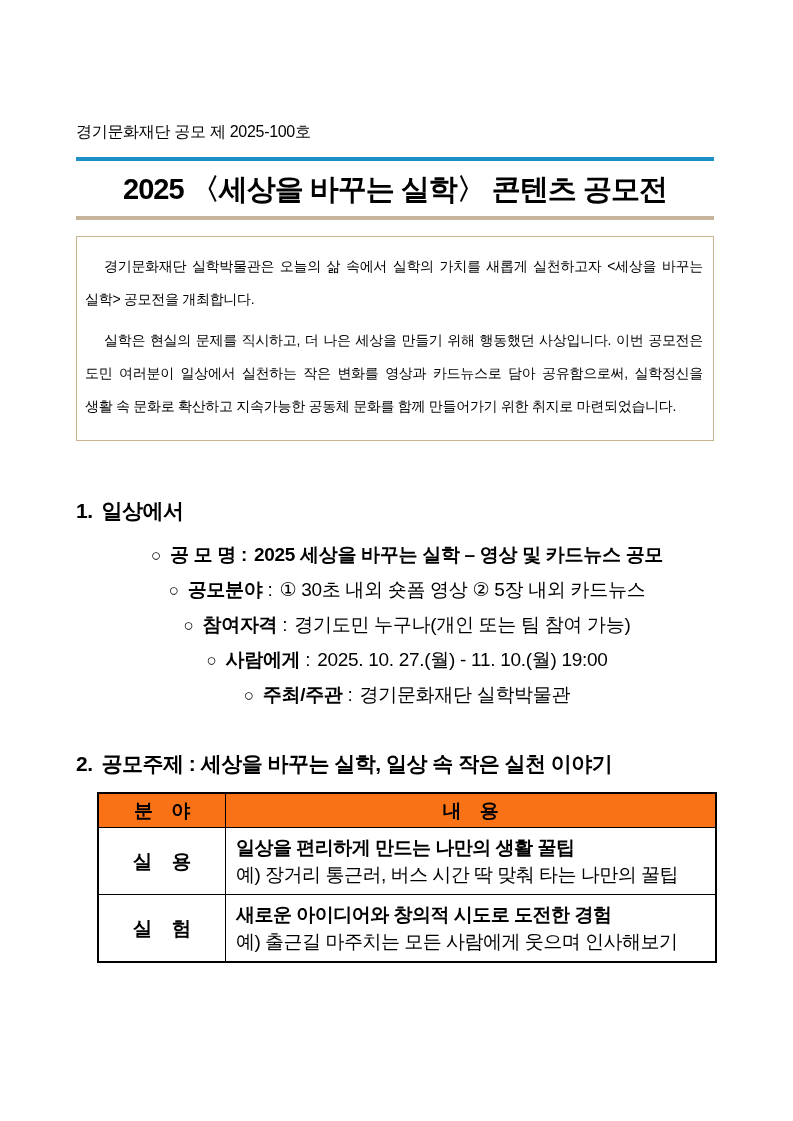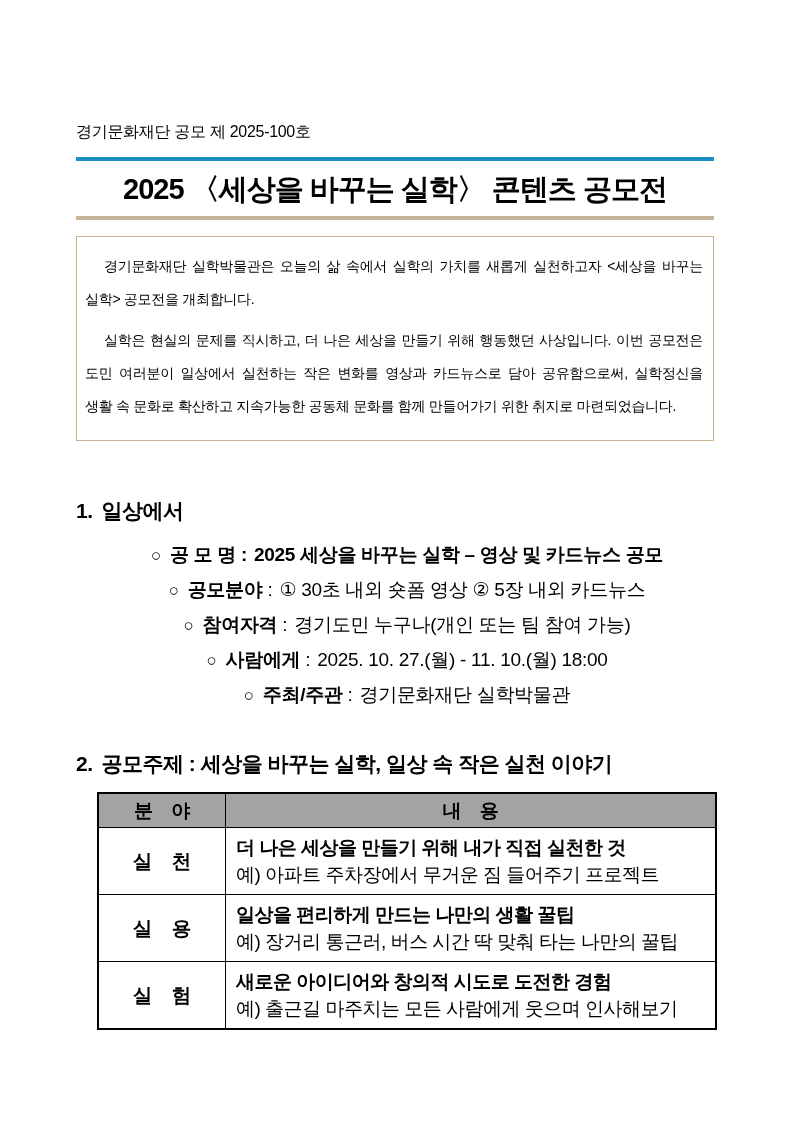--- a/index.html
+++ b/index.html
@@ -49,21 +49,21 @@
   .b-sep { margin:0 7px 0 5px; }
   .strong { font-weight:bold; }
   .theme-table {
     margin-top:14px; margin-left:21px;
     width:620px;
     border-collapse:collapse; table-layout:fixed;
     border:2px solid #000;
   }
   .theme-table th, .theme-table td { border:1px solid #000; }
   .theme-table th {
-    height:31px; background:#a3a3a3;
+    height:31px; background:#f97316;
     font-size:19px; font-weight:bold; text-align:center;
     letter-spacing:-0.3px;
   }
   .theme-table .col-cat { width:124px; }
   .theme-table td { height:58px; }
   .theme-table td.cat {
     text-align:center; vertical-align:middle;
     font-weight:bold; font-size:19.5px;
   }
   .theme-table td.content { padding:4px 10px; vertical-align:middle; }
@@ -100,46 +100,39 @@
     <li class="bullet-item">
       <span class="bullet strong">○</span><span class="b-label">공 모 명</span><span class="b-sep strong">:</span><span class="b-value strong">2025 세상을 바꾸는 실학 – 영상 및 카드뉴스 공모</span>
     </li>
     <li class="bullet-item">
       <span class="bullet">○</span><span class="b-label">공모분야</span><span class="b-sep">:</span><span class="b-value">① 30초 내외 숏폼 영상 ② 5장 내외 카드뉴스</span>
     </li>
     <li class="bullet-item">
       <span class="bullet">○</span><span class="b-label">참여자격</span><span class="b-sep">:</span><span class="b-value">경기도민 누구나(개인 또는 팀 참여 가능)</span>
     </li>
     <li class="bullet-item">
-      <span class="bullet">○</span><span class="b-label">사람에게</span><span class="b-sep">:</span><span class="b-value">2025. 10. 27.(월) - 11. 10.(월) 18:00</span>
+      <span class="bullet">○</span><span class="b-label">사람에게</span><span class="b-sep">:</span><span class="b-value">2025. 10. 27.(월) - 11. 10.(월) 19:00</span>
     </li>
     <li class="bullet-item">
       <span class="bullet">○</span><span class="b-label">주최/주관</span><span class="b-sep">:</span><span class="b-value">경기문화재단 실학박물관</span>
     </li>
   </ul>
 
   <div class="section-heading second">
     <span class="sec-num">2.</span><span class="sec-title">공모주제 : 세상을 바꾸는 실학, 일상 속 작은 실천 이야기</span>
   </div>
 
   <table class="theme-table">
     <thead>
       <tr>
         <th class="col-cat">분　야</th>
         <th>내　용</th>
       </tr>
     </thead>
     <tbody>
-      <tr>
-        <td class="cat">실　천</td>
-        <td class="content">
-          <div class="row-title">더 나은 세상을 만들기 위해 내가 직접 실천한 것</div>
-          <div class="row-example">예) 아파트 주차장에서 무거운 짐 들어주기 프로젝트</div>
-        </td>
-      </tr>
       <tr>
         <td class="cat">실　용</td>
         <td class="content">
           <div class="row-title">일상을 편리하게 만드는 나만의 생활 꿀팁</div>
           <div class="row-example">예) 장거리 통근러, 버스 시간 딱 맞춰 타는 나만의 꿀팁</div>
         </td>
       </tr>
       <tr>
         <td class="cat">실　험</td>
         <td class="content">

